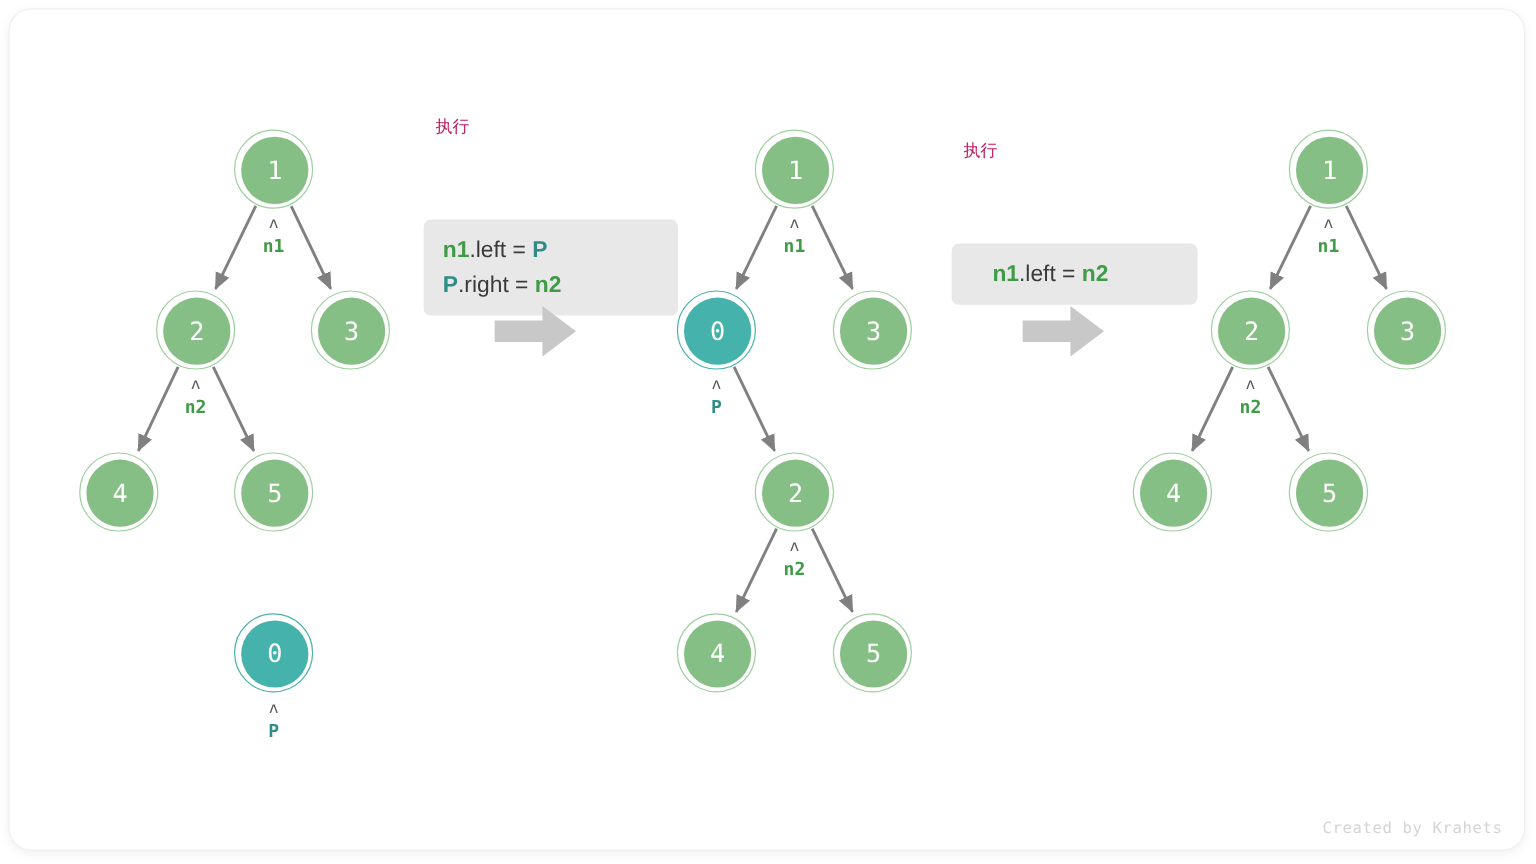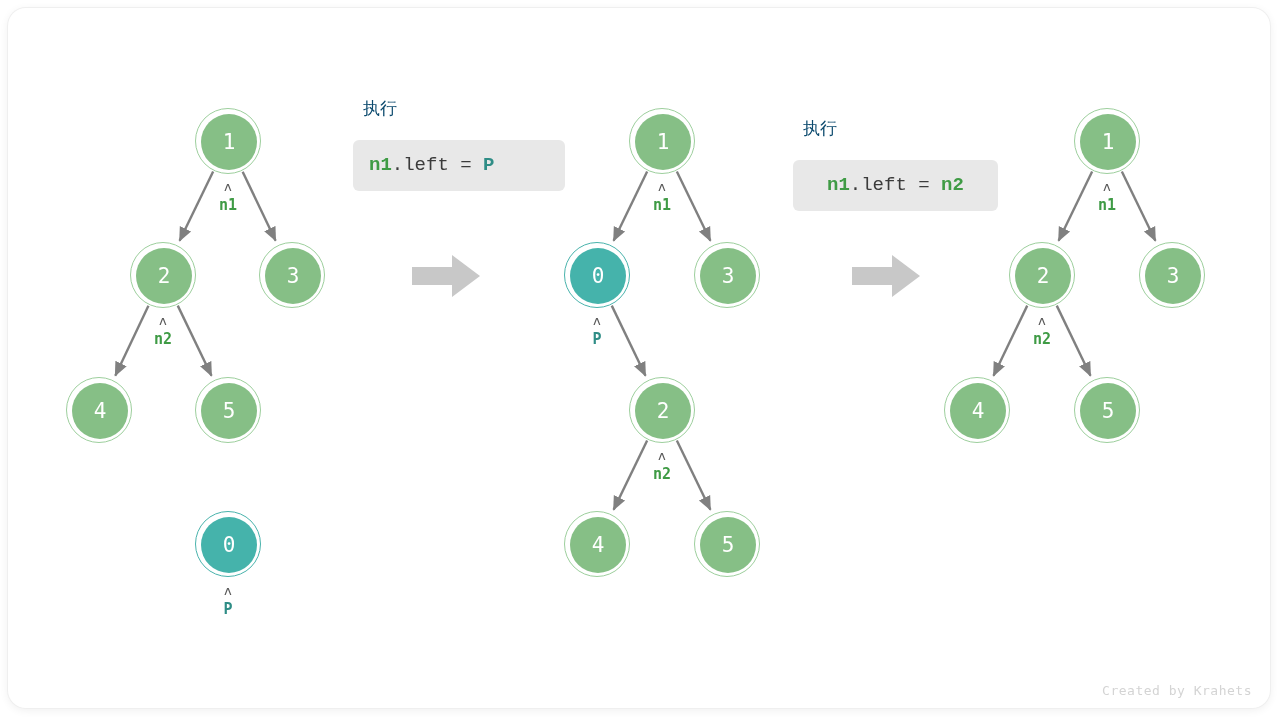--- a/index.html
+++ b/index.html
@@ -36,26 +36,26 @@
   .ptr{position:absolute;text-align:center;width:80px;}
   .ptr .caret{font-family:"DejaVu Sans Mono","Liberation Mono",monospace;
         font-size:13px;color:#5a5a5a;line-height:10px;display:block;}
   .ptr .name{font-family:"DejaVu Sans Mono","Liberation Mono",monospace;
         font-size:15px;font-weight:bold;line-height:16px;display:block;
         margin-top:5px;}
   .ptr.green .name{color:#3f9b45;}
   .ptr.teal  .name{color:#2f8d86;}
 
   
-  .exec{position:absolute;font-size:17px;color:#0c4a6e;
+  .exec{position:absolute;font-size:14px;color:#be185d;
         font-family:Liberation Mono, monospace;}
   .codebox{position:absolute;background:#e8e8e8;border-radius:6px;
         padding:11px 16px;box-sizing:border-box;
-        font-family:Liberation Mono, monospace;
-        font-size:19px;color:#3b3b3b;line-height:29px;white-space:pre;}
+        font-family:Liberation Sans, sans-serif;
+        font-size:19px;color:#3b3b3b;line-height:29px;white-space:pre;margin-top:43px;}
   .codebox .v{font-weight:bold;color:#3f9b45;}
   .codebox .p{font-weight:bold;color:#2f8d86;}
 
   
   .bigarrow{position:absolute;}
 
   
   .watermark{position:absolute;right:28px;bottom:22px;color:#d4d4d4;
         font-family:"DejaVu Sans Mono","Liberation Mono",monospace;
         font-size:13px;letter-spacing:.5px;}
@@ -202,21 +202,21 @@
           <span class="caret">ʌ</span>
           <span class="name">n1</span>
         </div>
         <div class="ptr green" style="left: 1002px; top: 316px;">
           <span class="caret">ʌ</span>
           <span class="name">n2</span>
         </div>
       </div>
     <div id="code-layer">
         <div class="exec" style="left: 363px; top: 97px;">执行</div>
-        <div class="codebox" style="left: 353px; top: 140px; width: 212px;"><div><span class="v">n1</span><span>.left = </span><span class="p">P</span></div></div>
+        <div class="codebox" style="left: 353px; top: 140px; width: 212px;"><div><span class="v">n1</span><span>.left = </span><span class="p">P</span></div><div><span class="p">P</span><span>.right = </span><span class="v">n2</span></div></div>
         <div class="exec" style="left: 803px; top: 117px;">执行</div>
         <div class="codebox" style="left: 793px; top: 160px; width: 205px; padding-left: 34px;"><div><span class="v">n1</span><span>.left = </span><span class="v">n2</span></div></div>
       </div>
     <div id="arrow-layer">
         <div class="bigarrow" style="left: 412px; top: 255px;"><svg width="68" height="42" viewBox="0 0 68 42">
             <path d="M0,12 L40,12 L40,0 L68,21 L40,42 L40,30 L0,30 Z" fill="#c8c8c8"></path>
           </svg></div>
         <div class="bigarrow" style="left: 852px; top: 255px;"><svg width="68" height="42" viewBox="0 0 68 42">
             <path d="M0,12 L40,12 L40,0 L68,21 L40,42 L40,30 L0,30 Z" fill="#c8c8c8"></path>
           </svg></div>

